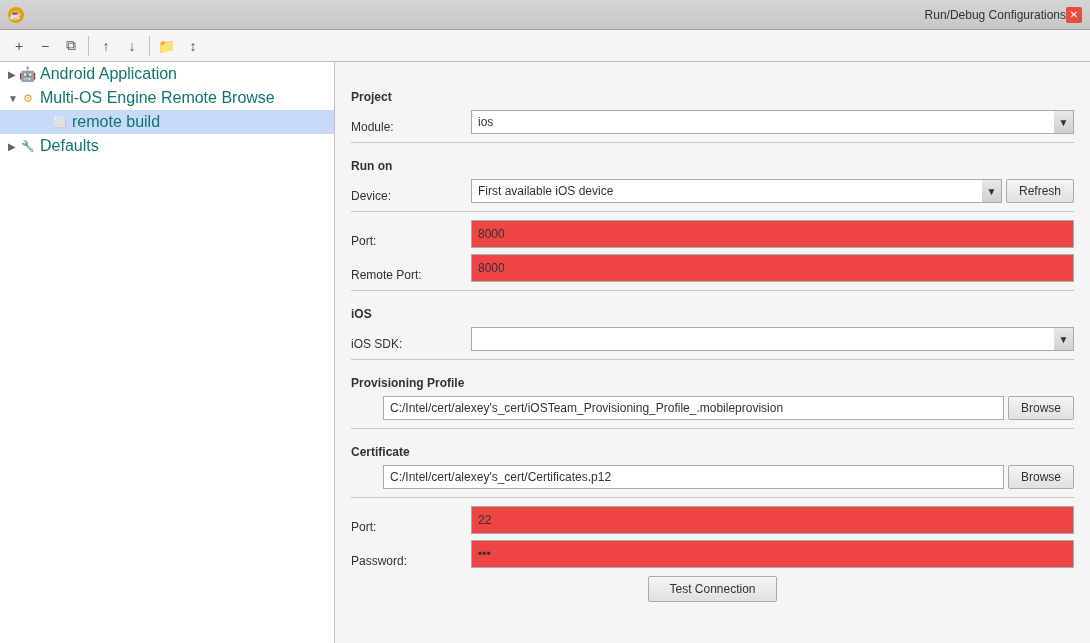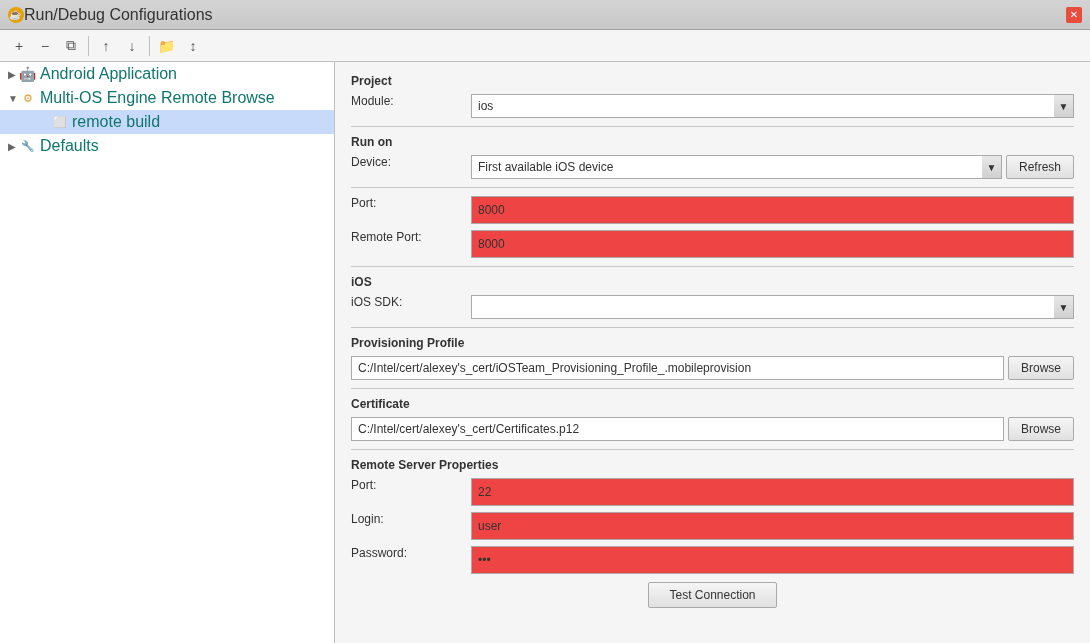--- a/index.html
+++ b/index.html
@@ -17,22 +17,22 @@
       background: linear-gradient(to bottom, #d4d4d4, #c8c8c8);
       height: 30px;
       display: flex;
       align-items: center;
       justify-content: space-between;
       padding: 0 8px;
       border-bottom: 1px solid #a0a0a0;
     }
     .title-bar-title {
       flex: 1;
-      text-align: left;
-      font-size: 16px;
+      text-align: right;
+      font-size: 12px;
       color: #333;
     }
     .title-bar-icon {
       width: 16px; height: 16px;
       background: #e8a000;
       border-radius: 50%;
       display: flex; align-items: center; justify-content: center;
       color: white; font-size: 10px;
     }
     .title-bar-controls {
@@ -109,27 +109,27 @@
       overflow-y: auto;
       padding: 12px 16px;
     }
 
     
     .section-header {
       font-size: 12px;
       color: #333;
       font-weight: bold;
       margin-bottom: 6px;
-      margin-top: 0;
+      margin-top: 16px;
     }
 
     
     .form-row {
       display: flex;
-      align-items: flex-start;
+      align-items: flex-end;
       margin-bottom: 6px;
     }
     .form-label {
       width: 120px;
       font-size: 12px;
       color: #333;
       flex-shrink: 0;
     }
     .form-control {
       flex: 1;
@@ -211,20 +211,21 @@
       border: 1px solid #aaa;
       background: white;
       padding: 2px 6px;
       font-size: 12px;
       color: #333;
       outline: none;
     }
     .full-input-with-btn {
       display: flex;
       gap: 4px;
+      margin-left: 32px;
     }
 
     
     .test-btn {
       display: block;
       margin: 8px auto;
       height: 26px;
       padding: 2px 20px;
       background: linear-gradient(to bottom, #f5f5f5, #e0e0e0);
       border: 1px solid #aaa;
@@ -373,31 +374,24 @@
     <div class="section-header">Certificate</div>
     <div class="full-row">
       <div class="full-input-with-btn">
         <input class="full-input" value="C:/Intel/cert/alexey's_cert/Certificates.p12" style="">
         <button class="action-btn">Browse</button>
       </div>
     </div>
 
     <div class="divider-line"></div>
 
-    <div class="section-header">Remote Server Properties</div>
     <div class="form-row">
       <span class="form-label">Port:</span>
       <div class="form-control">
         <input class="input-field" value="22" style="">
-      </div>
-    </div>
-    <div class="form-row">
-      <span class="form-label">Login:</span>
-      <div class="form-control">
-        <input class="input-field" value="user" style="">
       </div>
     </div>
     <div class="form-row">
       <span class="form-label">Password:</span>
       <div class="form-control">
         <input class="input-field" type="password" value="abc" style="">
       </div>
     </div>
 
     <div style="text-align:center; margin: 8px 0;">

